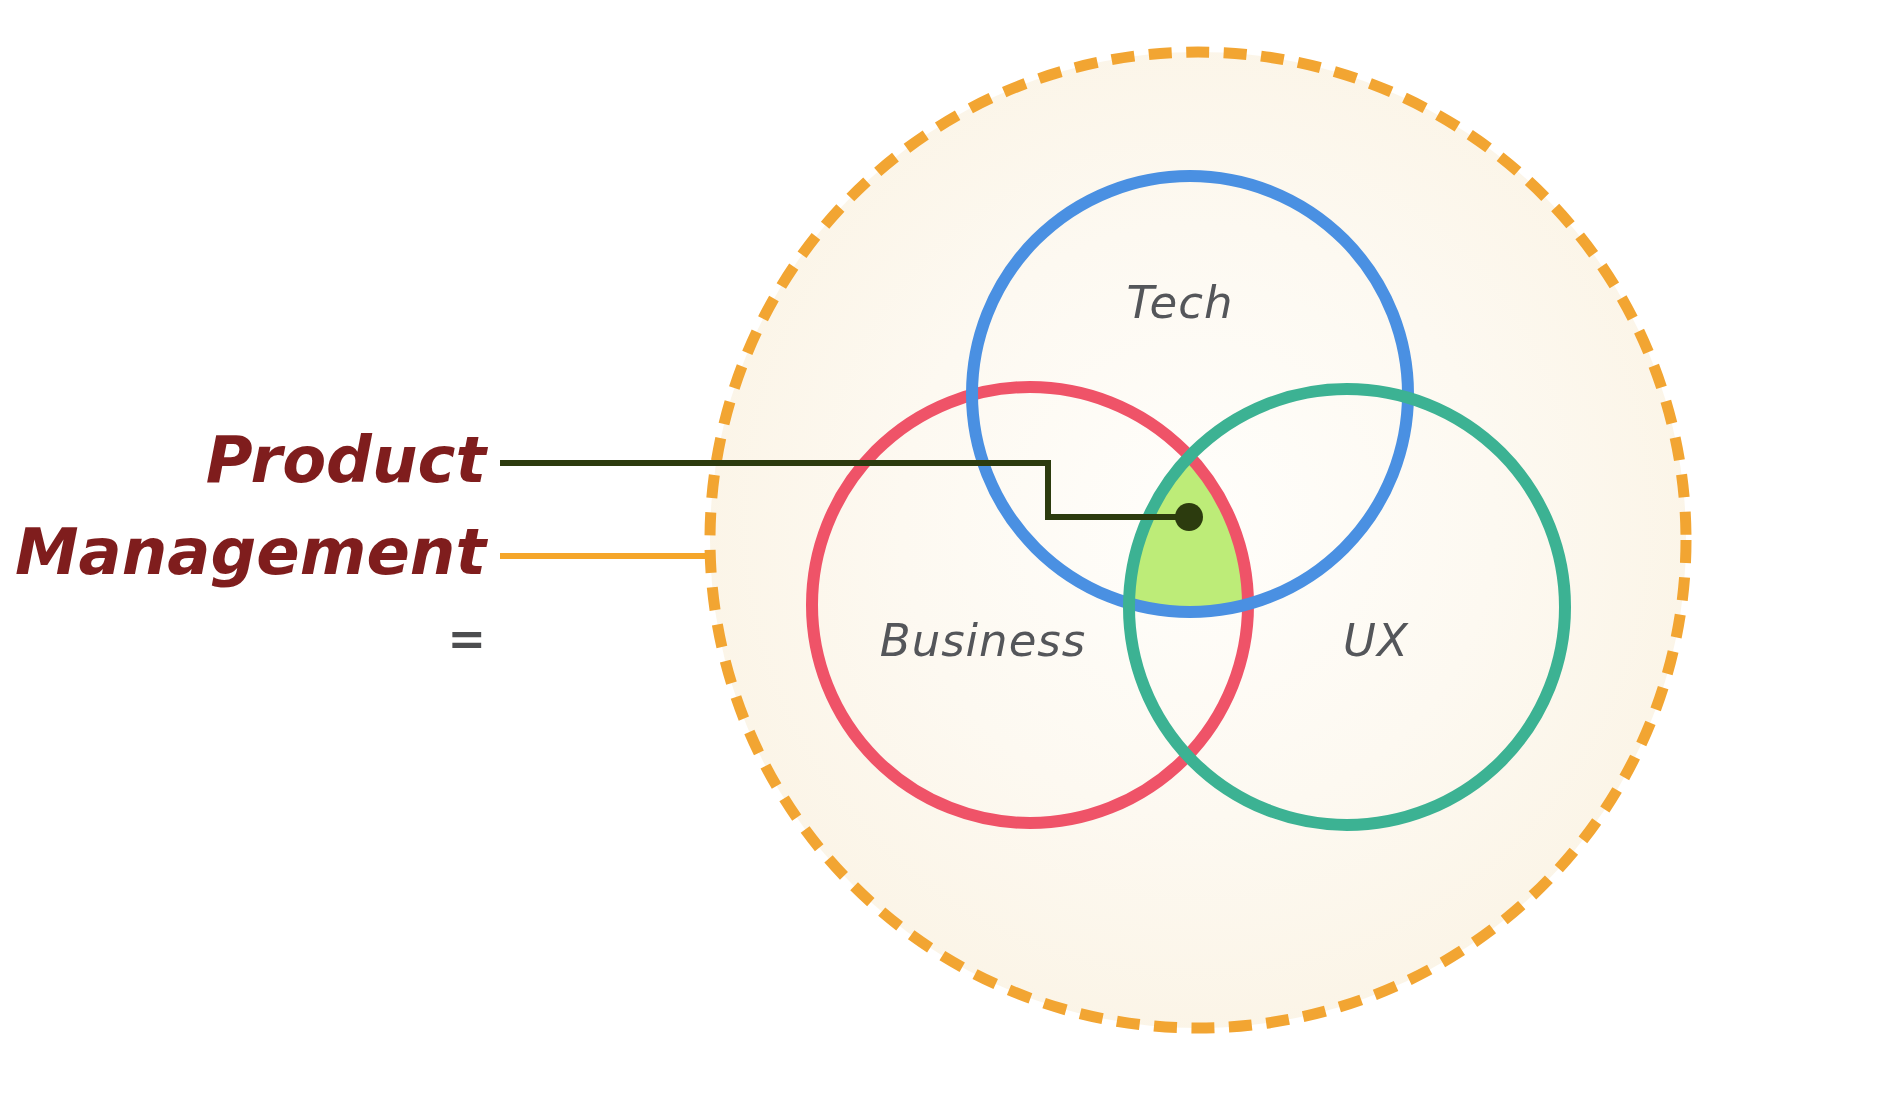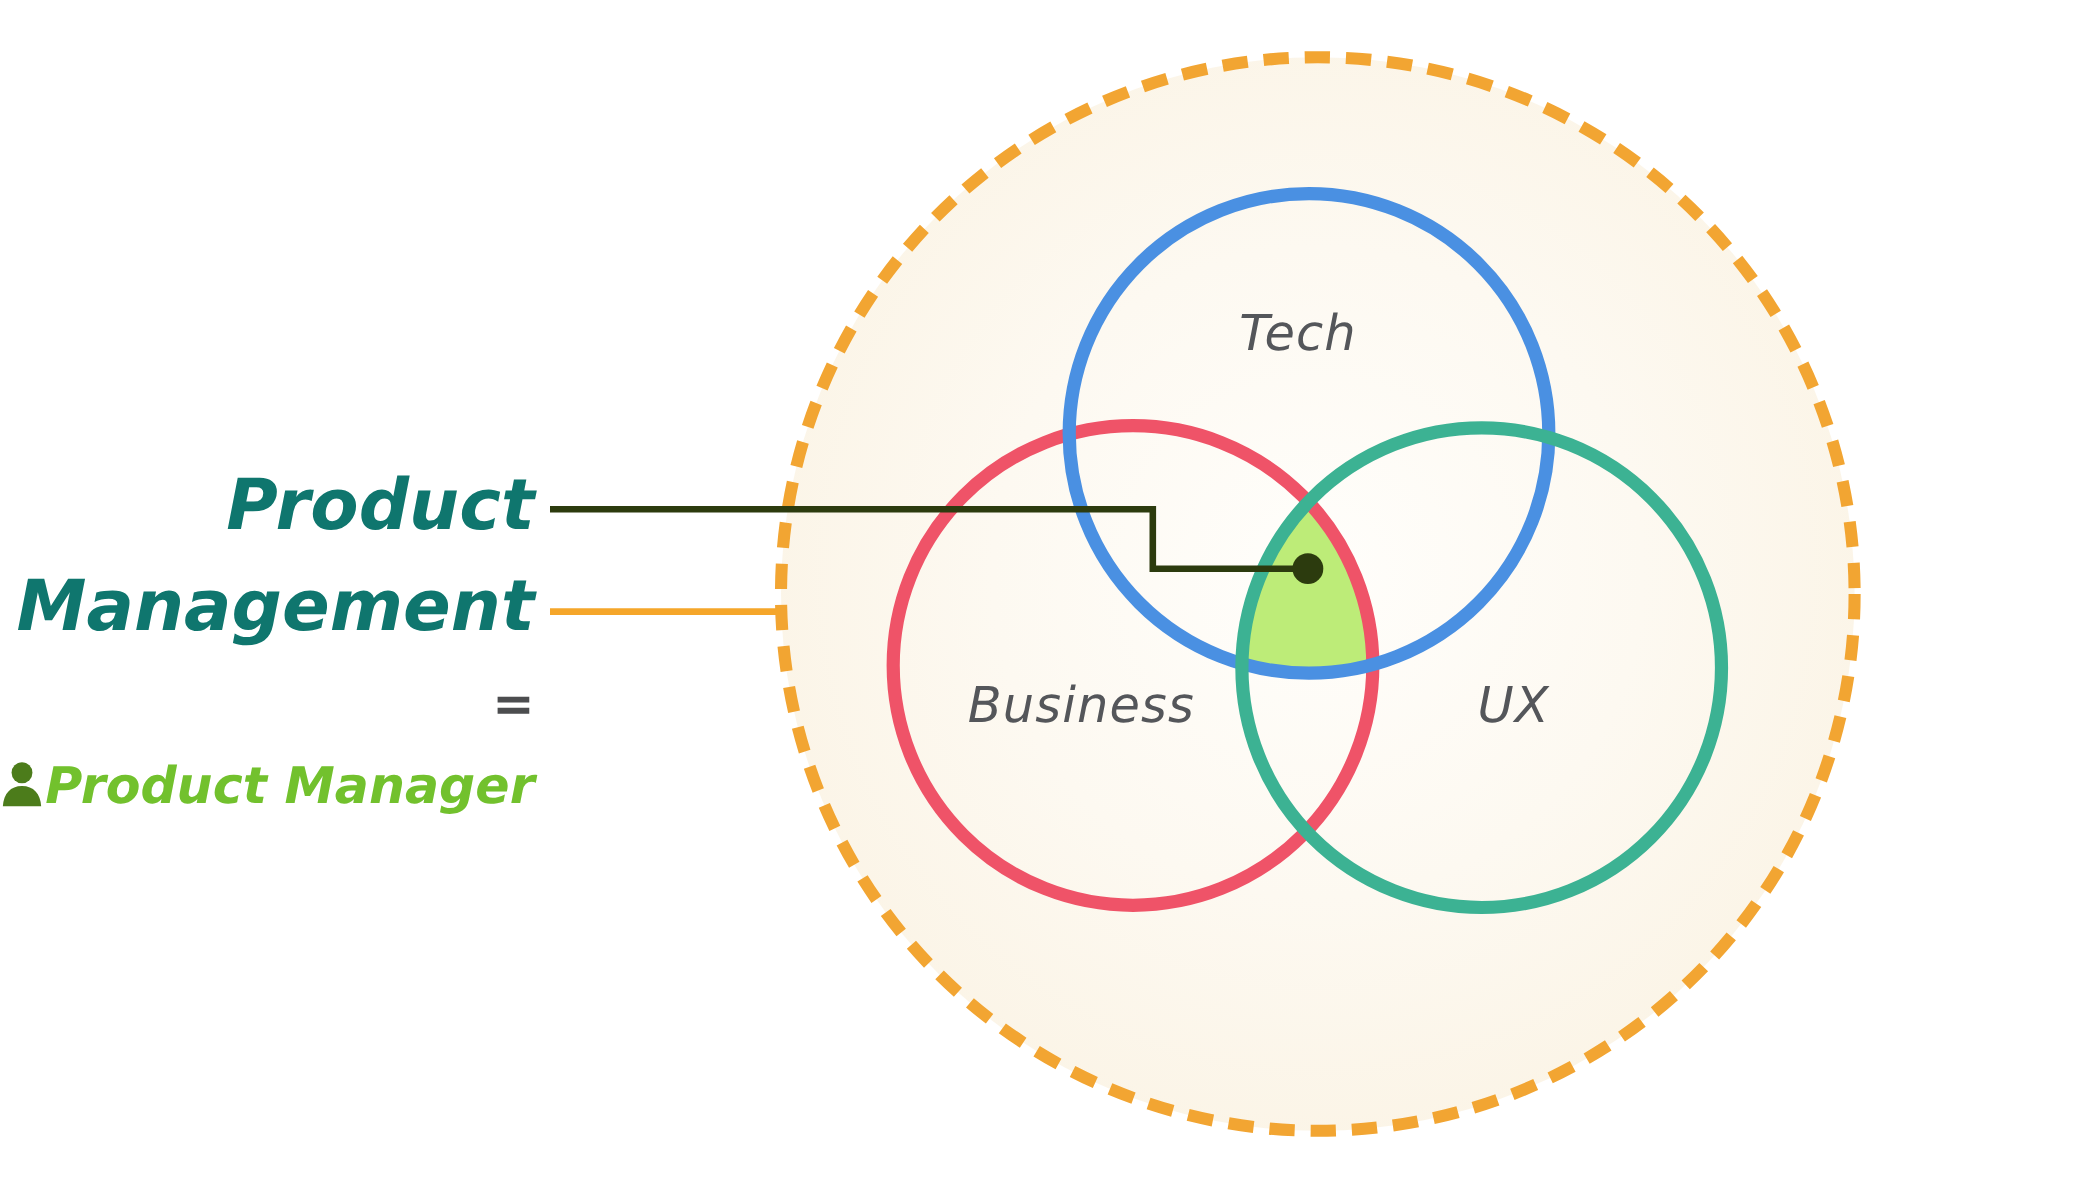--- a/index.html
+++ b/index.html
@@ -9,21 +9,21 @@
     background:#ffffff;
     overflow:hidden;
     font-family:"DejaVu Sans","Liberation Sans",sans-serif;
     font-style:italic;
   }
   svg{position:absolute;left:0;top:0;}
   .left-col{position:absolute;left:0;top:0;width:486px;text-align:right;}
   .title-line{
     position:absolute;right:0;width:486px;
     font-size:64px;line-height:64px;font-weight:bold;
-    color:#0f766e;letter-spacing:0px;white-space:nowrap;
+    color:#7f1d1d;letter-spacing:0px;white-space:nowrap;
   }
   #title1{top:428px;}
   #title2{top:520px;}
   .equals{
     position:absolute;right:0;width:486px;top:616px;
     font-size:46px;line-height:46px;font-weight:bold;color:#4c4d4f;
   }
   .pm-row{
     position:absolute;right:0;top:692px;width:700px;
     display:flex;justify-content:flex-end;align-items:center;gap:11px;
@@ -84,21 +84,14 @@
 
   <div class="left-col">
     <div id="title1" class="title-line">Product</div>
     <div id="title2" class="title-line">Management</div>
     <div class="equals">=</div>
   </div>
 
   <div class="pm-row" style="right:1403px; left:auto; width:486px; position:absolute;">
   </div>
 
-  <div style="position:absolute; left:0; top:692px; width:486px; display:flex; justify-content:flex-end; align-items:center; gap:11px;">
-    <svg width="40" height="42" viewBox="0 0 40 42">
-      <circle cx="20" cy="10.5" r="9.5" fill="#4c7c1b"></circle>
-      <path d="M 20 22.5 C 9.5 22.5 3.3 29.5 2.6 41 L 37.4 41 C 36.7 29.5 30.5 22.5 20 22.5 Z" fill="#4c7c1b"></path>
-    </svg>
-    <span class="pm-label">Product Manager</span>
-  </div>
 
 </div>
 
 </body></html>

